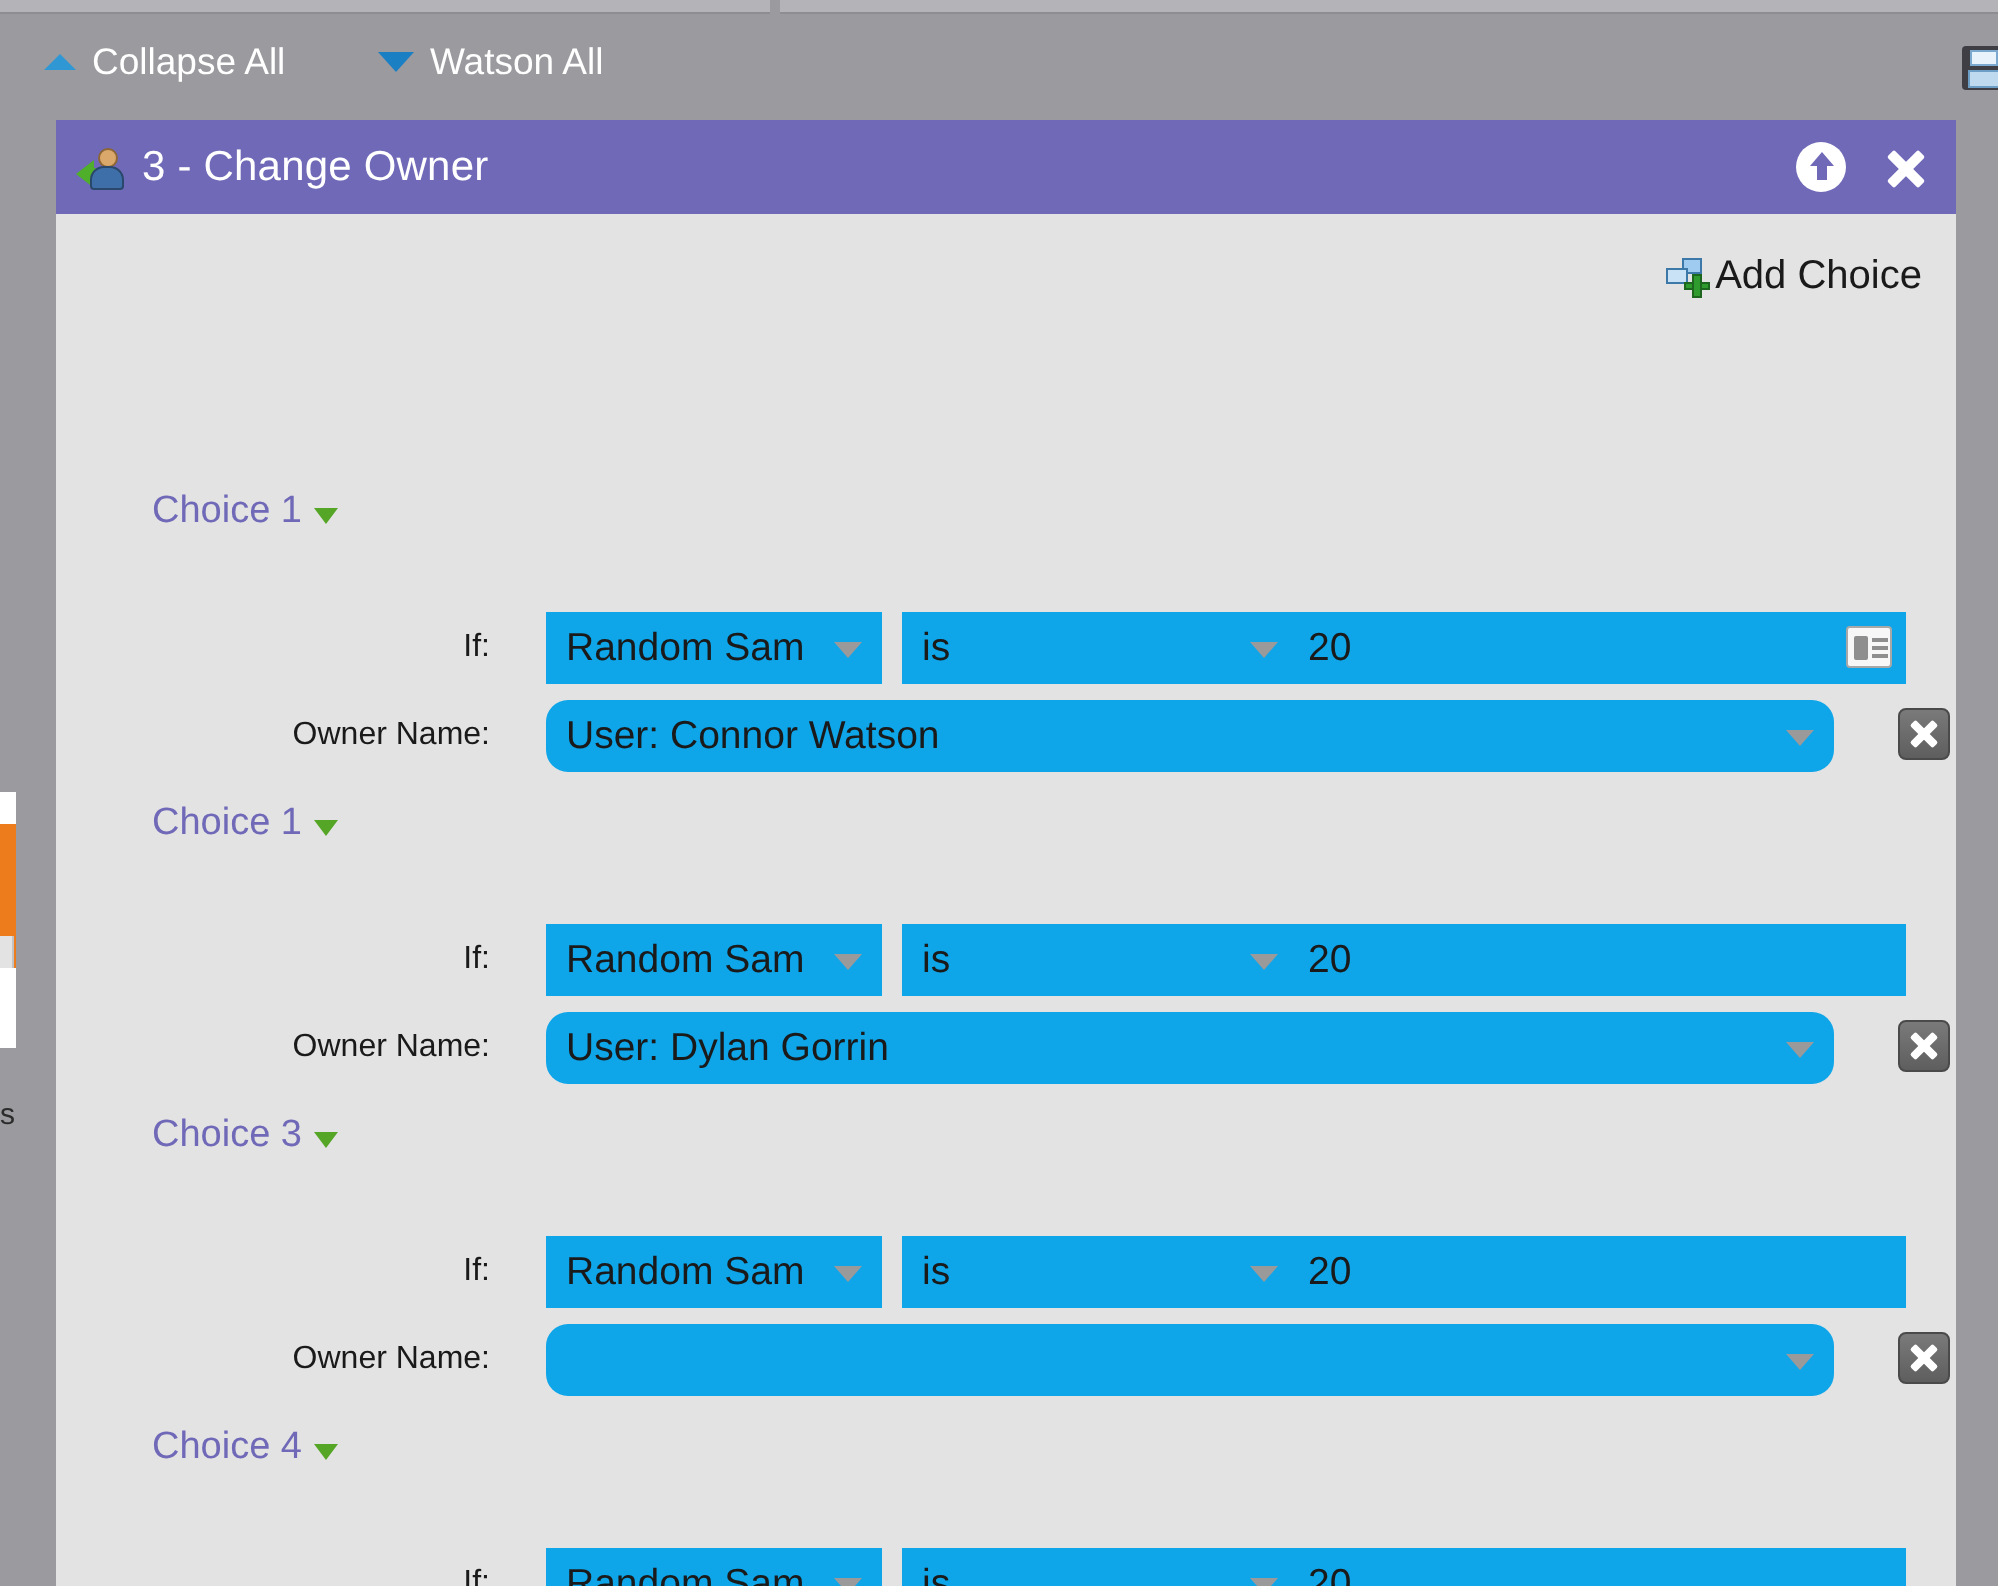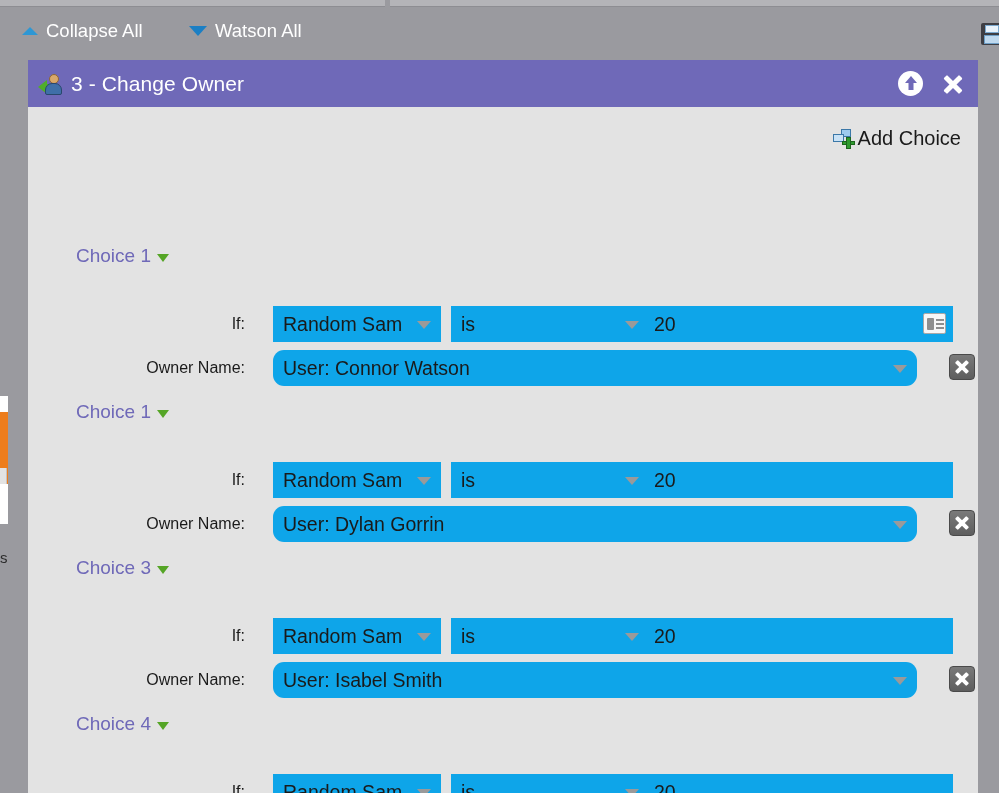--- a/index.html
+++ b/index.html
@@ -597,21 +597,20 @@
             <span class="caret"></span>
           </div>
           <div class="ctrl field-val readonly">
             <span class="txt">20</span>
           </div>
         </div>
 
         <div class="row" style="top:555px;">
           <div class="field-label">Owner Name:</div>
           <div class="ctrl field-owner">
-            <span class="txt">User: Isabel Smith</span>
             <span class="caret"></span>
           </div>
           <div class="del-btn"></div>
         </div>
       </div>
 
       <div class="choice-block" style="top:0px;">
         <div class="choice-label" style="top:606px;justify-content:space-between;">
           <span>Choice 4</span>
           <span class="choice-caret"></span>

